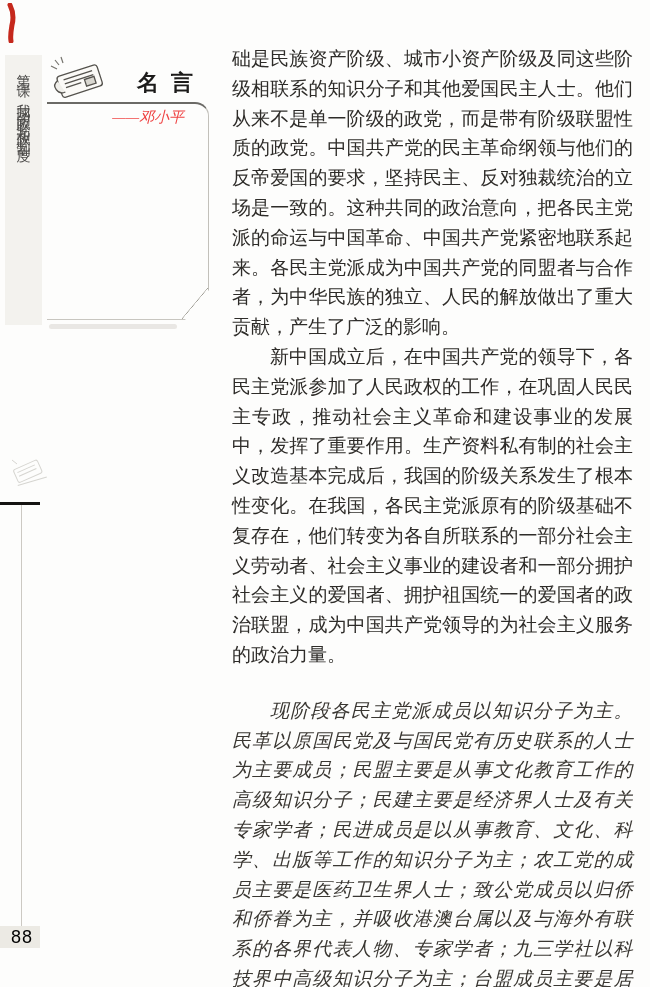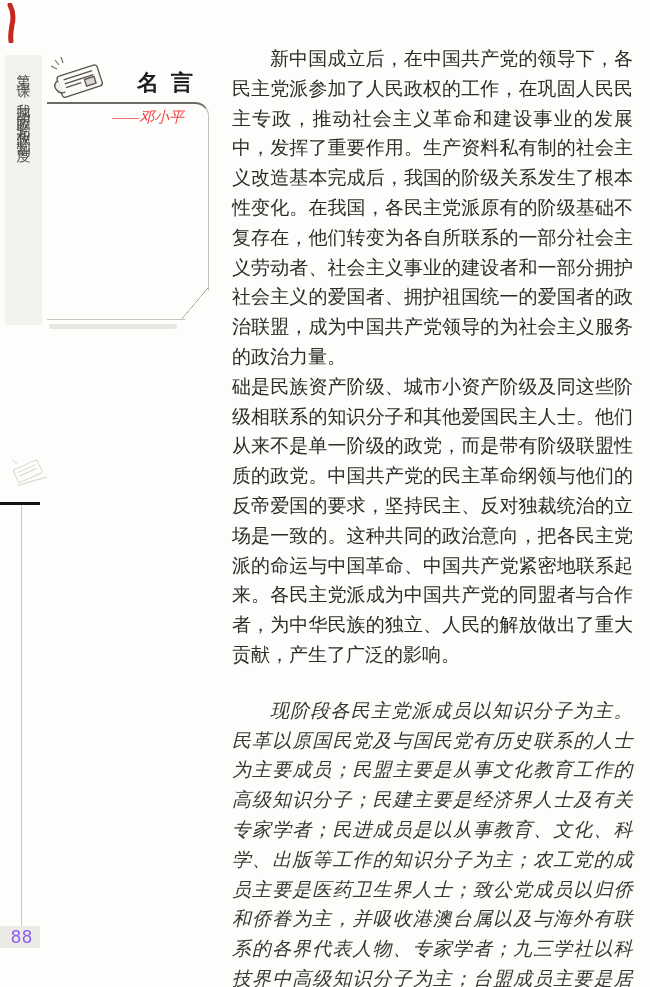--- a/index.html
+++ b/index.html
@@ -65,21 +65,21 @@
   }
 
   
   .margin-sketch{position:absolute;left:8px;top:450px;width:42px;height:48px;opacity:.4;}
   .margin-bar{position:absolute;left:0;top:502px;width:40px;height:3px;background:#141311;}
   .margin-rule{position:absolute;left:21px;top:505px;width:1px;height:421px;background:#ccc9c3;}
   .page-num-band{
     position:absolute;left:0;top:926px;width:40px;height:22px;
     background:var(--band-bg);display:flex;align-items:center;
   }
-  .page-num{font-size:18px;color:#8b5cf6;padding-left:11px;letter-spacing:1px;}
+  .page-num{font-size:18px;color:#000000;padding-left:11px;letter-spacing:1px;}
 
   
   .main-col{position:absolute;left:232px;top:44px;width:401px;}
   .body-p{
     margin:0;font-size:19px;line-height:29.8px;text-align:justify;
     color:#2e2c29;font-family:"Liberation Serif","DejaVu Serif",serif;
   }
   .indent{text-indent:2em;}
   .kai{
     font-style:italic;color:#3a3732;letter-spacing:.5px;
@@ -132,19 +132,19 @@
     <path d="M4 10 l5 4" stroke="#9b998f" stroke-width="1"></path>
   </svg>
 
   <div class="margin-bar"></div>
   <div class="margin-rule"></div>
   <div class="page-num-band">
     <span class="page-num">88</span>
   </div>
 
   <div class="main-col">
+    <p class="body-p">础是民族资产阶级、城市小资产阶级及同这些阶级相联系的知识分子和其他爱国民主人士。他们从来不是单一阶级的政党，而是带有阶级联盟性质的政党。中国共产党的民主革命纲领与他们的反帝爱国的要求，坚持民主、反对独裁统治的立场是一致的。这种共同的政治意向，把各民主党派的命运与中国革命、中国共产党紧密地联系起来。各民主党派成为中国共产党的同盟者与合作者，为中华民族的独立、人民的解放做出了重大贡献，产生了广泛的影响。</p>
     <p class="body-p indent gap">新中国成立后，在中国共产党的领导下，各民主党派参加了人民政权的工作，在巩固人民民主专政，推动社会主义革命和建设事业的发展中，发挥了重要作用。生产资料私有制的社会主义改造基本完成后，我国的阶级关系发生了根本性变化。在我国，各民主党派原有的阶级基础不复存在，他们转变为各自所联系的一部分社会主义劳动者、社会主义事业的建设者和一部分拥护社会主义的爱国者、拥护祖国统一的爱国者的政治联盟，成为中国共产党领导的为社会主义服务的政治力量。</p>
-    <p class="body-p">础是民族资产阶级、城市小资产阶级及同这些阶级相联系的知识分子和其他爱国民主人士。他们从来不是单一阶级的政党，而是带有阶级联盟性质的政党。中国共产党的民主革命纲领与他们的反帝爱国的要求，坚持民主、反对独裁统治的立场是一致的。这种共同的政治意向，把各民主党派的命运与中国革命、中国共产党紧密地联系起来。各民主党派成为中国共产党的同盟者与合作者，为中华民族的独立、人民的解放做出了重大贡献，产生了广泛的影响。</p>
     <p class="body-p indent kai">现阶段各民主党派成员以知识分子为主。民革以原国民党及与国民党有历史联系的人士为主要成员；民盟主要是从事文化教育工作的高级知识分子；民建主要是经济界人士及有关专家学者；民进成员是以从事教育、文化、科学、出版等工作的知识分子为主；农工党的成员主要是医药卫生界人士；致公党成员以归侨和侨眷为主，并吸收港澳台属以及与海外有联系的各界代表人物、专家学者；九三学社以科技界中高级知识分子为主；台盟成员主要是居住在大陆的台湾同胞。</p>
 
   </div>
 
 </div>
 
 </body></html>

